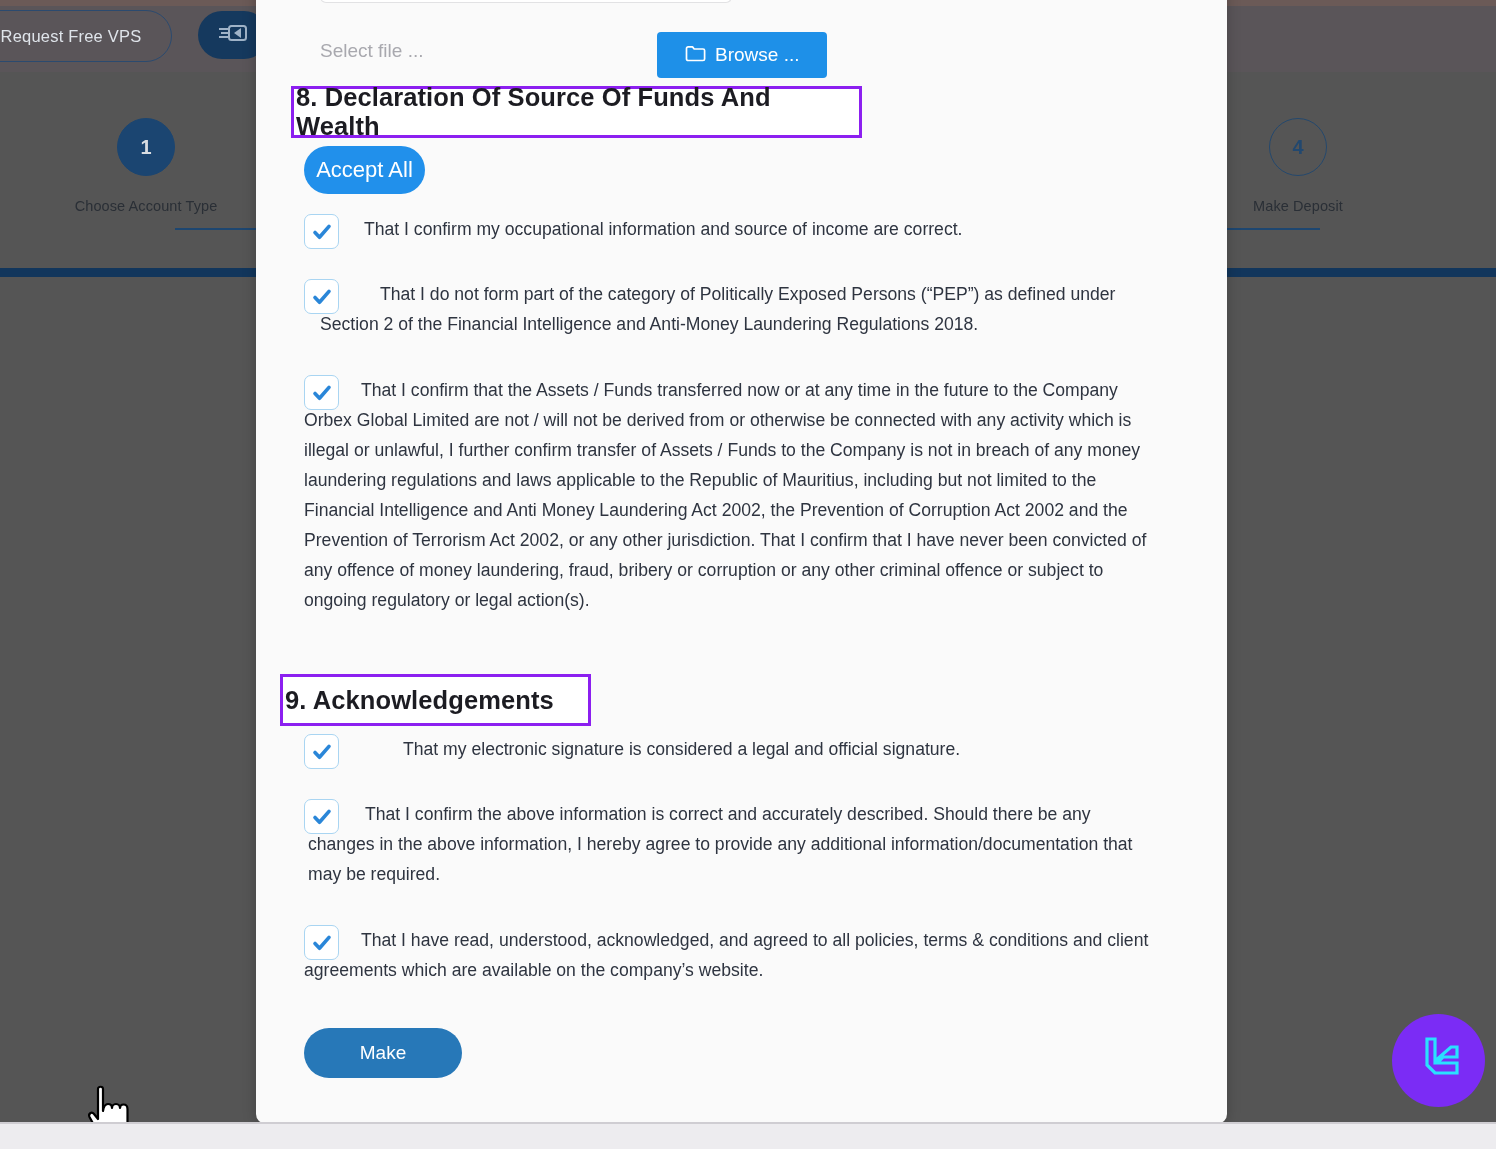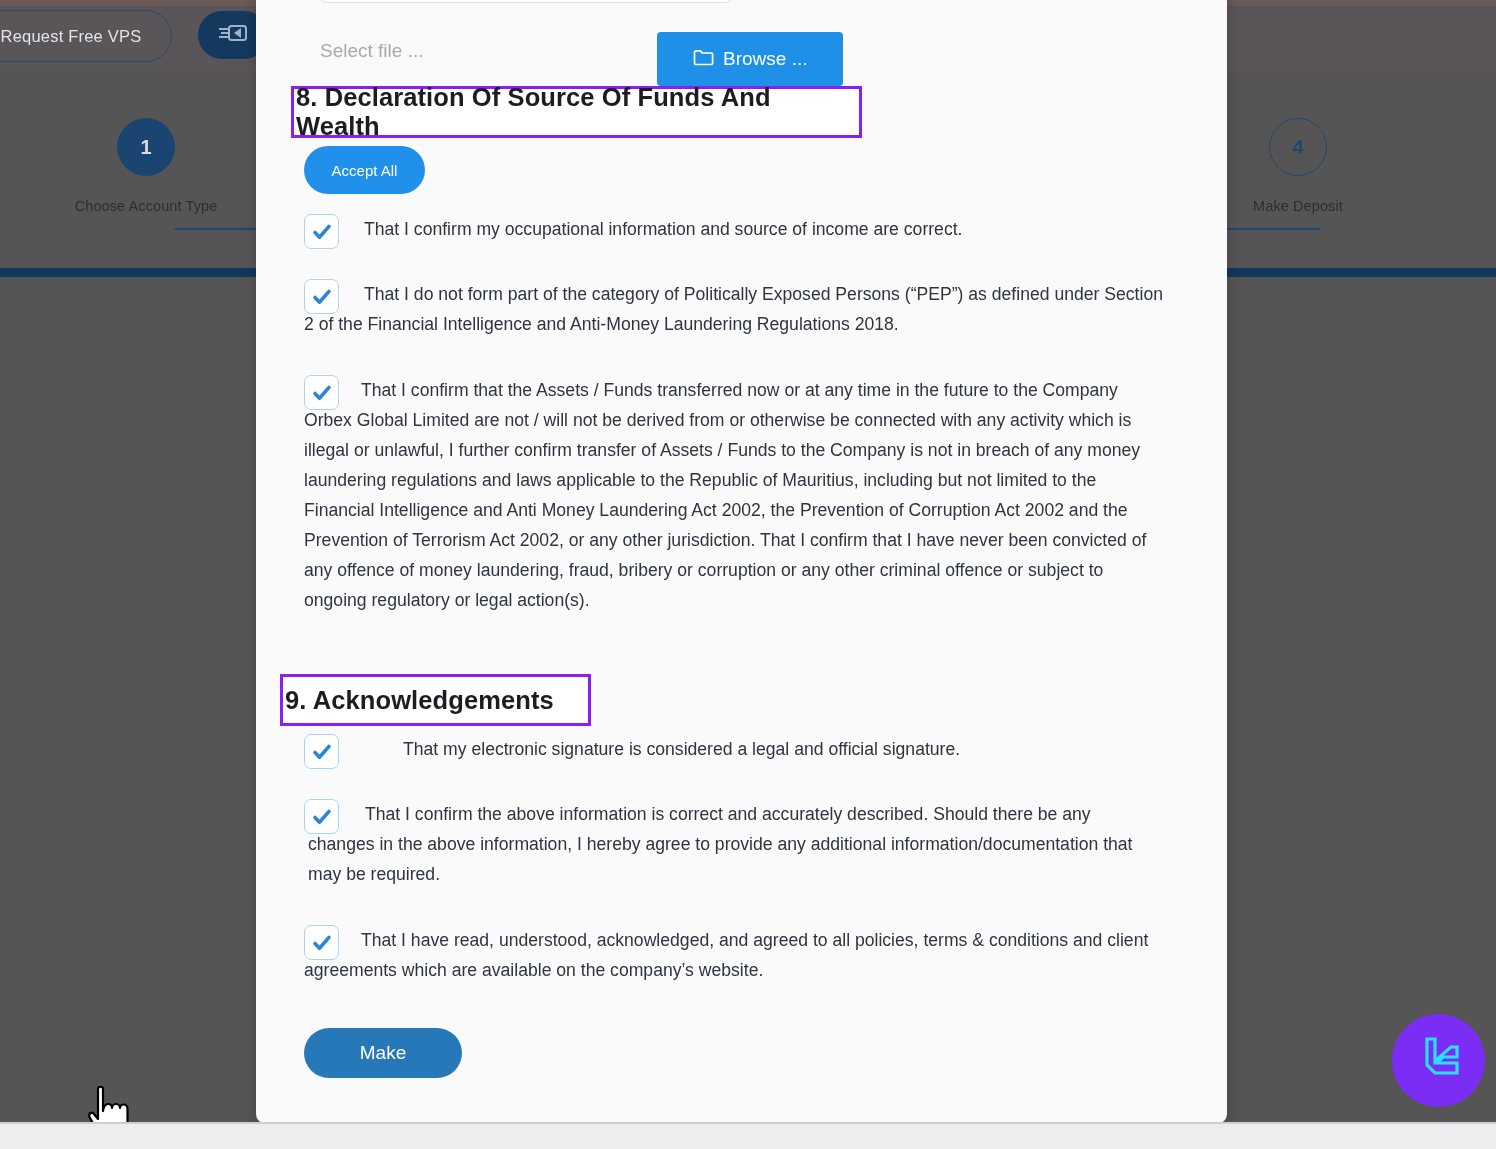--- a/index.html
+++ b/index.html
@@ -58,38 +58,38 @@
   .sig-box{
     position:absolute;left:64px;top:0;width:410px;height:32px;
     background:#fff;border:1px solid #e2e2e4;border-radius:6px;border-top:none;
   }
 
   .file-row{position:absolute;left:64px;top:62px;width:840px;height:46px;}
   .file-name{
     position:absolute;left:0;top:8px;font-size:19px;color:#a8a8ae;font-weight:300;
   }
   .browse-btn{
-    position:absolute;left:337px;top:0;height:54px;padding:0 36px;border-radius:4px;
+    position:absolute;left:337px;top:0;height:46px;padding:0 28px;border-radius:4px;
     background:#1e90e8;color:#fff;font-size:19px;
     display:flex;align-items:center;gap:9px;
   }
 
   
   .sec-head{
     position:absolute;background:#ffffff;border:3px solid #8c1ff0;
     display:flex;align-items:center;padding:0 2px;box-sizing:border-box;
   }
   .sec-head span{
     font-size:25.5px;font-weight:bold;color:#1c1c22;letter-spacing:.1px;
     font-family:"Liberation Sans", sans-serif;
   }
 
   .accept-btn{
     position:absolute;left:48px;top:176px;width:121px;height:48px;border-radius:24px;
-    background:#2190eb;color:#fff;font-size:15px;
+    background:#2190eb;color:#fff;font-size:22px;
     display:flex;align-items:center;justify-content:center;
   }
 
   .chk-item{position:absolute;left:48px;}
   .chk{
     position:absolute;left:0;top:0;width:35px;height:35px;border-radius:7px;
     background:#fff;border:1.6px solid #a9d5f2;
     display:flex;align-items:center;justify-content:center;box-sizing:border-box;
   }
   .chk-text{
@@ -192,21 +192,21 @@
       </div>
       <span class="chk-text ind">That I confirm my occupational information and source of income are correct.</span>
     </div>
 
     <div class="chk-item" style="top:309px;width:868px;">
       <div class="chk">
         <svg width="22" height="22" viewBox="0 0 22 22">
             <path d="M4 11.5 l4.5 4.8 L18 5.4" fill="none" stroke="#2a86d8" stroke-width="3.6" stroke-linecap="round" stroke-linejoin="round"></path>
           </svg>
       </div>
-      <span class="chk-text ind" style="margin-left:0;text-indent:57px;">That I do not form part of the category of Politically Exposed Persons (“PEP”) as defined under Section 2 of the Financial Intelligence and Anti-Money Laundering Regulations 2018.</span>
+      <span class="chk-text ind" style="margin-left:16px;text-indent:57px;">That I do not form part of the category of Politically Exposed Persons (“PEP”) as defined under Section 2 of the Financial Intelligence and Anti-Money Laundering Regulations 2018.</span>
     </div>
 
     <div class="chk-item" style="top:405px;width:852px;">
       <div class="chk">
         <svg width="22" height="22" viewBox="0 0 22 22">
             <path d="M4 11.5 l4.5 4.8 L18 5.4" fill="none" stroke="#2a86d8" stroke-width="3.6" stroke-linecap="round" stroke-linejoin="round"></path>
           </svg>
       </div>
       <span class="chk-text" style="margin-left:0;text-indent:57px;">That I confirm that the Assets / Funds transferred now or at any time in the future to the Company Orbex Global Limited are not / will not be derived from or otherwise be connected with any activity which is illegal or unlawful, I further confirm transfer of Assets / Funds to the Company is not in breach of any money laundering regulations and laws applicable to the Republic of Mauritius, including but not limited to the Financial Intelligence and Anti Money Laundering Act 2002, the Prevention of Corruption Act 2002 and the Prevention of Terrorism Act 2002, or any other jurisdiction. That I confirm that I have never been convicted of any offence of money laundering, fraud, bribery or corruption or any other criminal offence or subject to ongoing regulatory or legal action(s).</span>
     </div>

